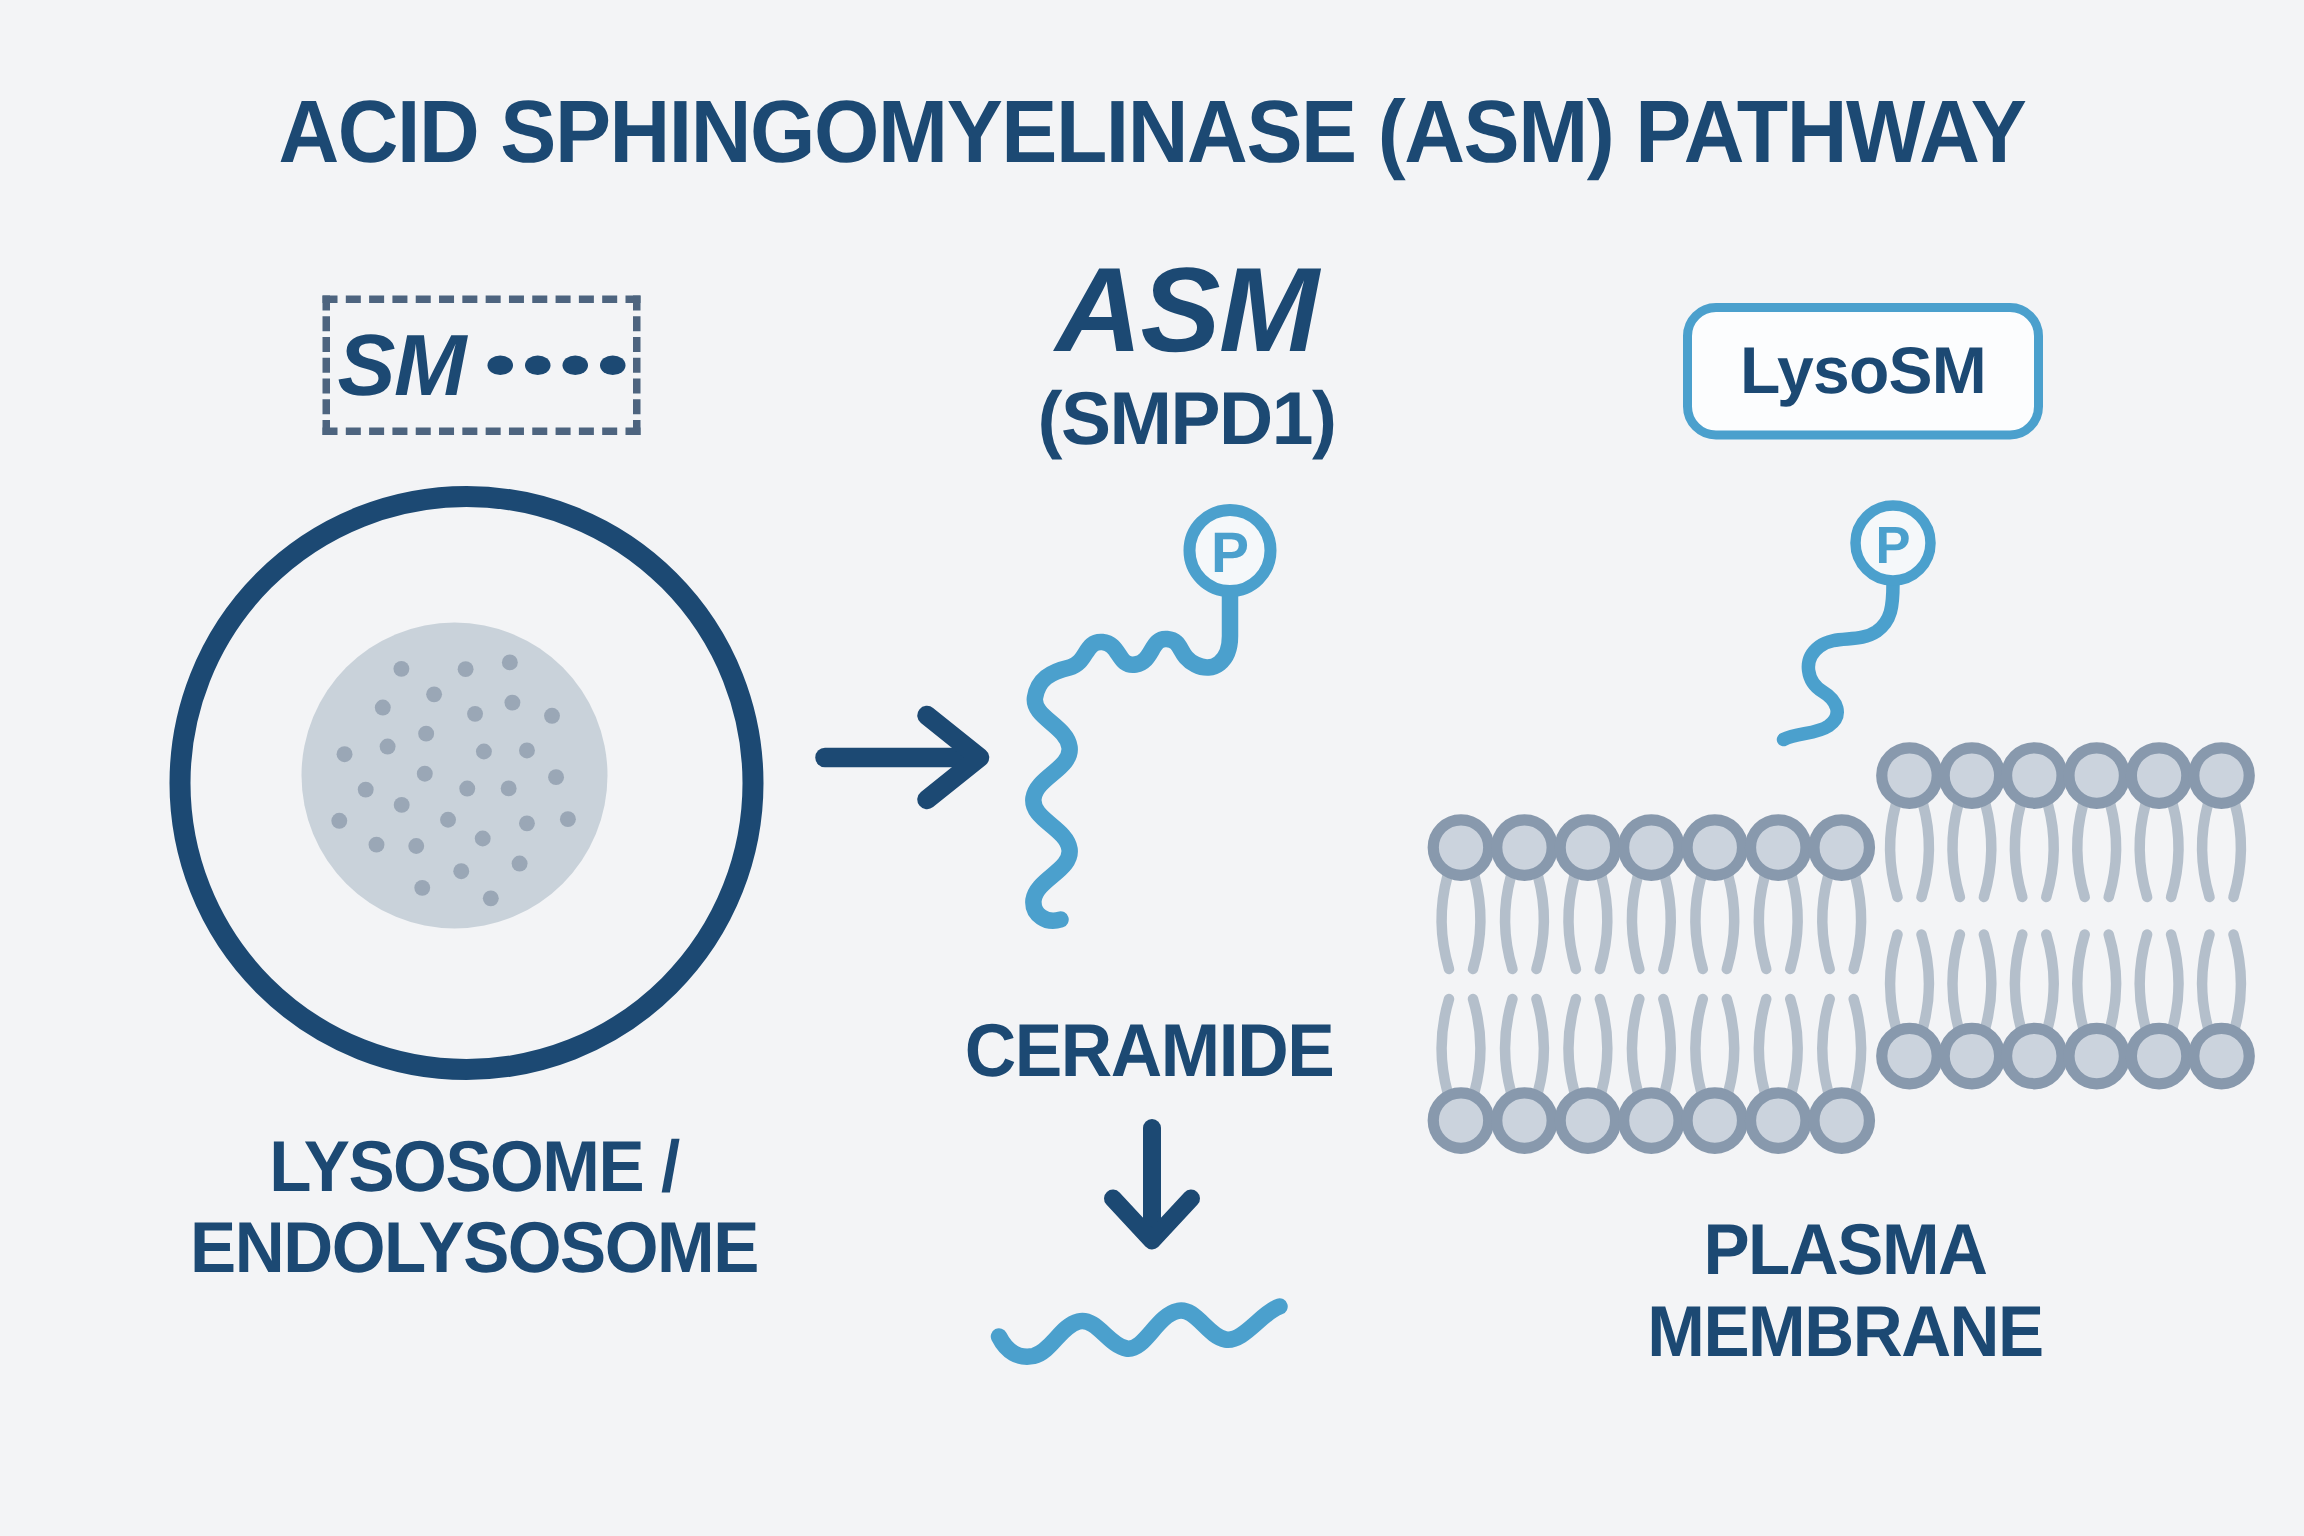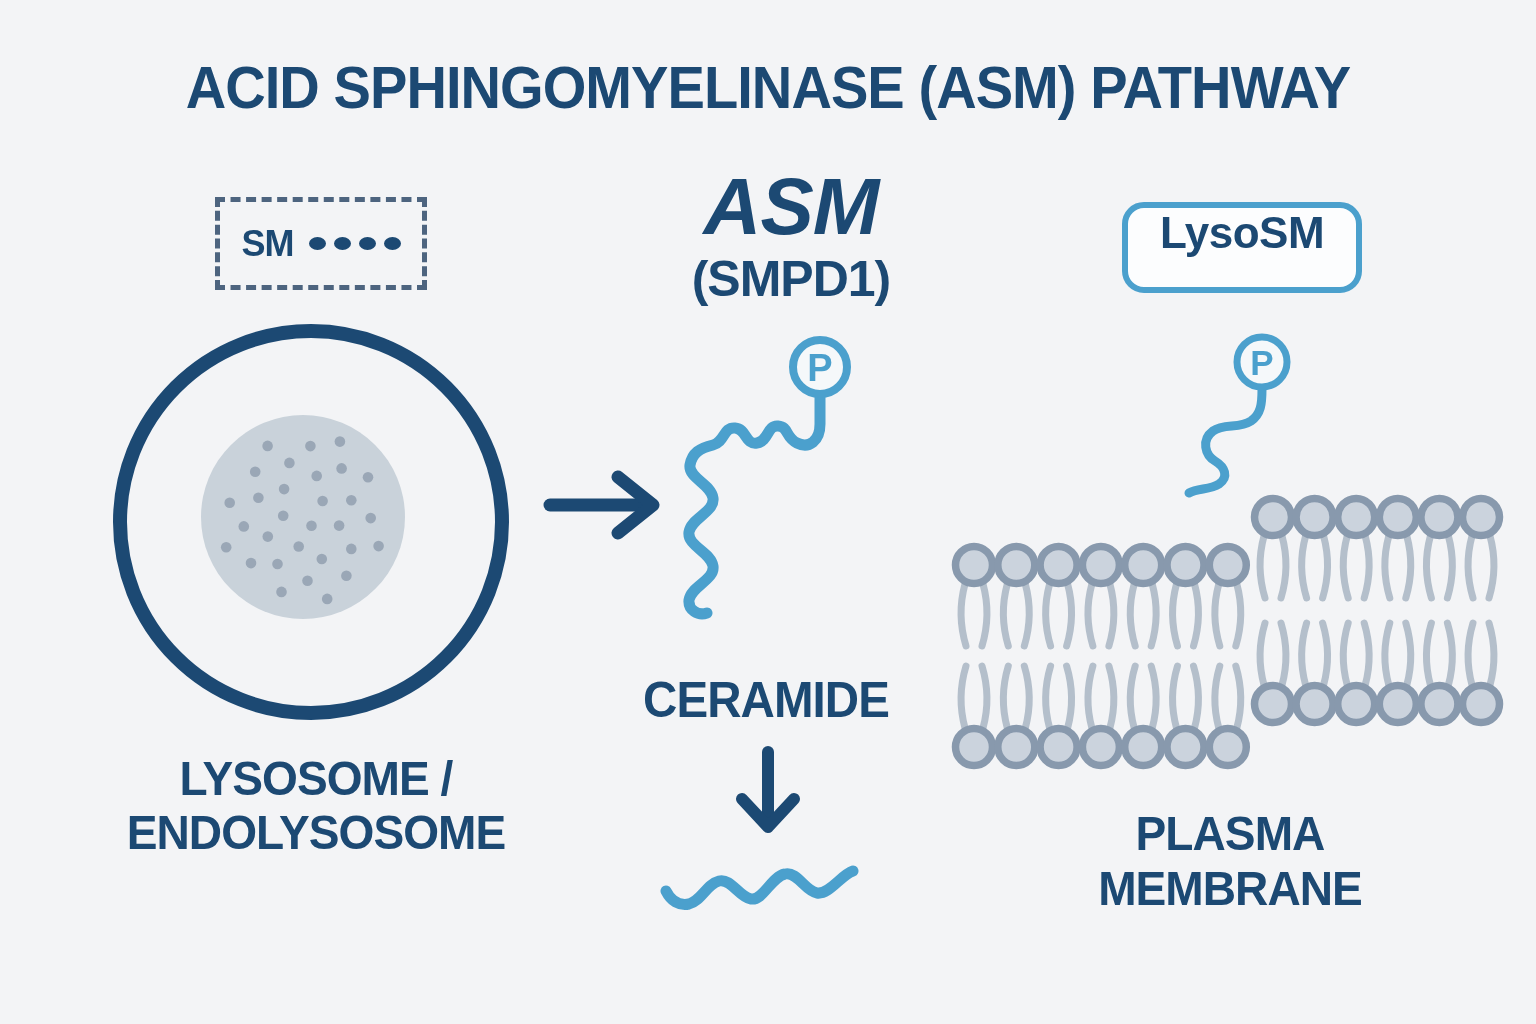--- a/index.html
+++ b/index.html
@@ -19,33 +19,33 @@
     font-size:59px;letter-spacing:-1px;
     transform:scaleX(0.95);
   }
 
   .sm-box{
     left:215px;top:197px;width:212px;height:93px;
     border:5px dashed var(--dash,#4d647f);
     box-sizing:border-box;
     display:flex;align-items:center;justify-content:center;gap:15px;
   }
-  .sm-label{font-size:36px;font-weight:700;color:var(--navy,#1C4973);letter-spacing:-1px;}
+  .sm-label{font-size:58px;font-weight:700;color:var(--navy,#1C4973);letter-spacing:-1px;font-style:italic;}
   .sm-dots{display:flex;align-items:center;gap:8px;}
   .sm-dot{width:17px;height:13px;border-radius:50%;background:var(--navy,#1C4973);display:inline-block;}
 
   .asm-name{left:591px;top:161px;width:400px;font-size:80px;letter-spacing:-1px;font-style:italic;}
   .asm-gene{left:591px;top:250px;width:400px;font-size:50px;letter-spacing:-1px;}
 
   .lysosm-box{
     left:1122px;top:202px;width:240px;height:91px;
     border:6px solid var(--blue,#4BA0CD);border-radius:22px;
     background:var(--boxfill,#FCFDFE);
     box-sizing:border-box;
-    display:flex;align-items:flex-start;justify-content:center;
+    display:flex;align-items:center;justify-content:center;
   }
   .lysosm-label{font-size:44px;font-weight:700;color:var(--navy,#1C4973);letter-spacing:-0.5px;}
 
   .ceramide-label{left:566px;top:671px;width:400px;font-size:50px;letter-spacing:-1px;transform:scaleX(0.95);}
   .lysosome-label{left:66px;top:752px;width:500px;font-size:48px;line-height:1.12;letter-spacing:-1px;transform:scaleX(0.96);}
   .plasma-label{left:980px;top:806px;width:500px;font-size:48px;line-height:1.15;letter-spacing:-1px;transform:scaleX(0.96);}
 
   svg text.p-text{
     font-family:"Liberation Sans", sans-serif;
     font-weight:700;fill:var(--blue,#4BA0CD);

